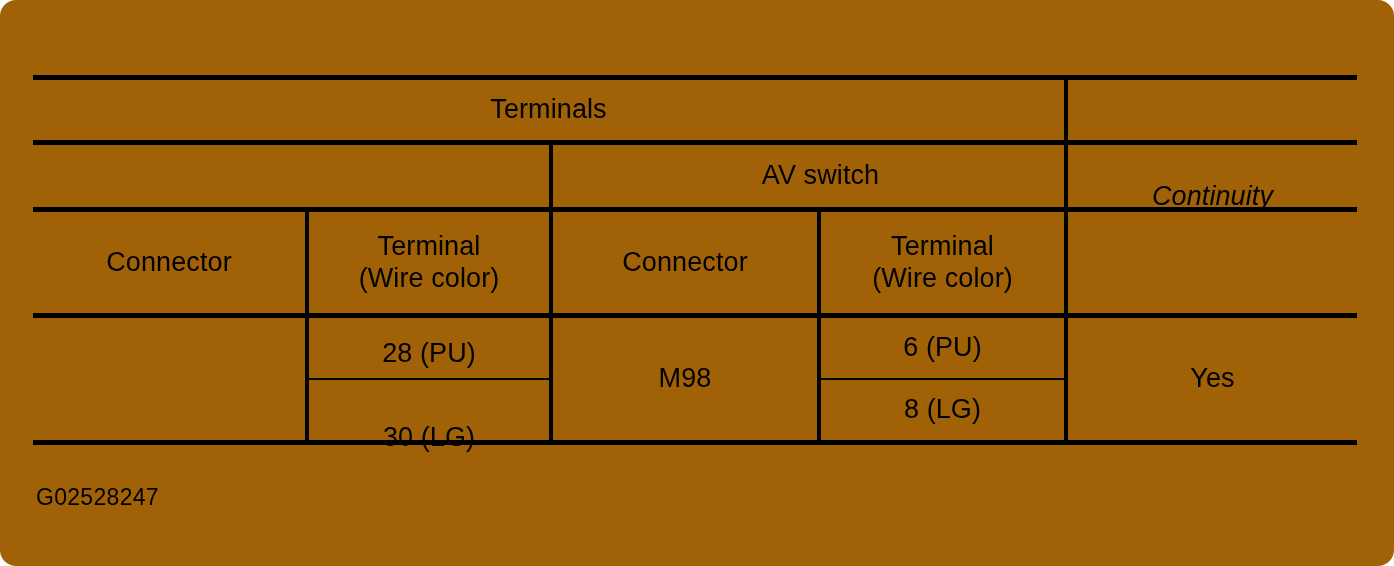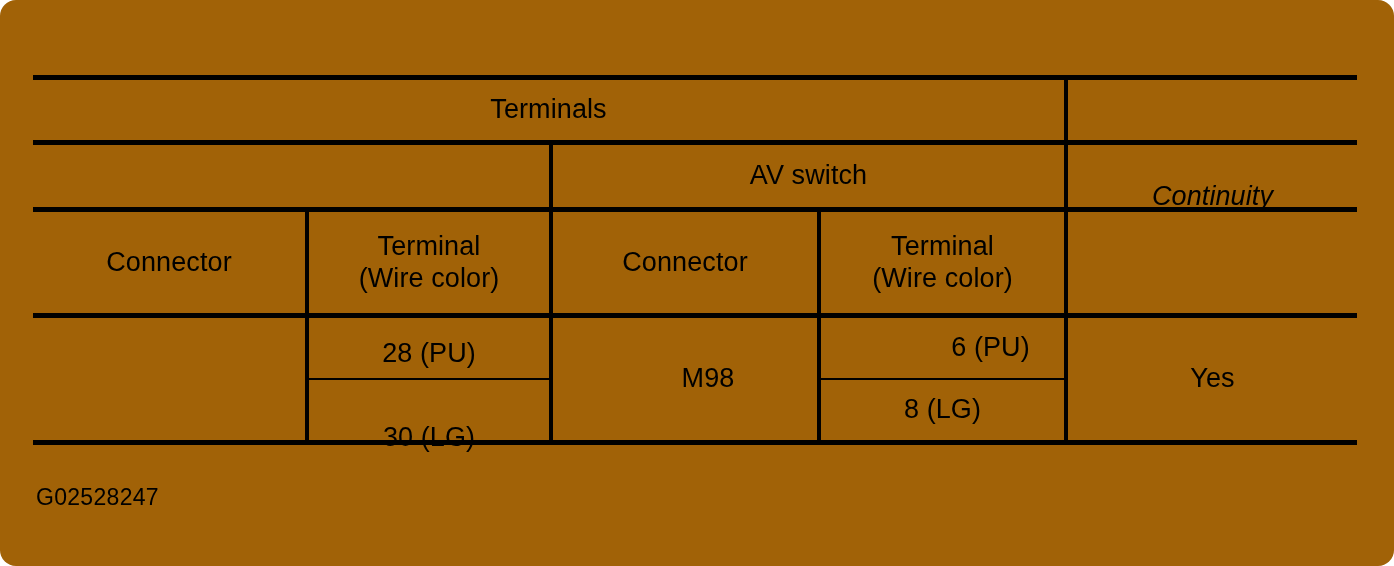--- a/index.html
+++ b/index.html
@@ -101,21 +101,21 @@
     left: 1035px; top: 5px;
     width: 289px; height: 233px; font-style: italic;
   }
 
   
   .c-display-unit {
     left: 0px; top: 70px;
     width: 516px; height: 62px;
   }
   .c-av-switch {
-    left: 520px; top: 70px;
+    left: 532px; top: 70px;
     width: 511px; height: 62px;
   }
 
   
   .c-conn-left {
     left: 0px; top: 137px;
     width: 272px; height: 101px;
   }
   .c-term-left {
     left: 276px; top: 137px;
@@ -138,25 +138,25 @@
   .c-28pu {
     left: 276px; top: 243px;
     width: 240px; height: 71px;
   }
   .c-30lg {
     left: 276px; top: 305px;
     width: 240px; height: 60px; margin-top: 28px;
   }
   .c-m98 {
     left: 520px; top: 243px;
-    width: 264px; height: 122px; padding-left: 23px;
+    width: 264px; height: 122px;
   }
   .c-6pu {
     left: 788px; top: 243px;
-    width: 243px; height: 60px; margin-left: 48px;
+    width: 243px; height: 60px;
   }
   .c-8lg {
     left: 788px; top: 305px;
     width: 243px; height: 60px;
   }
   .c-yes {
     left: 1035px; top: 243px;
     width: 289px; height: 122px;
   }
 

